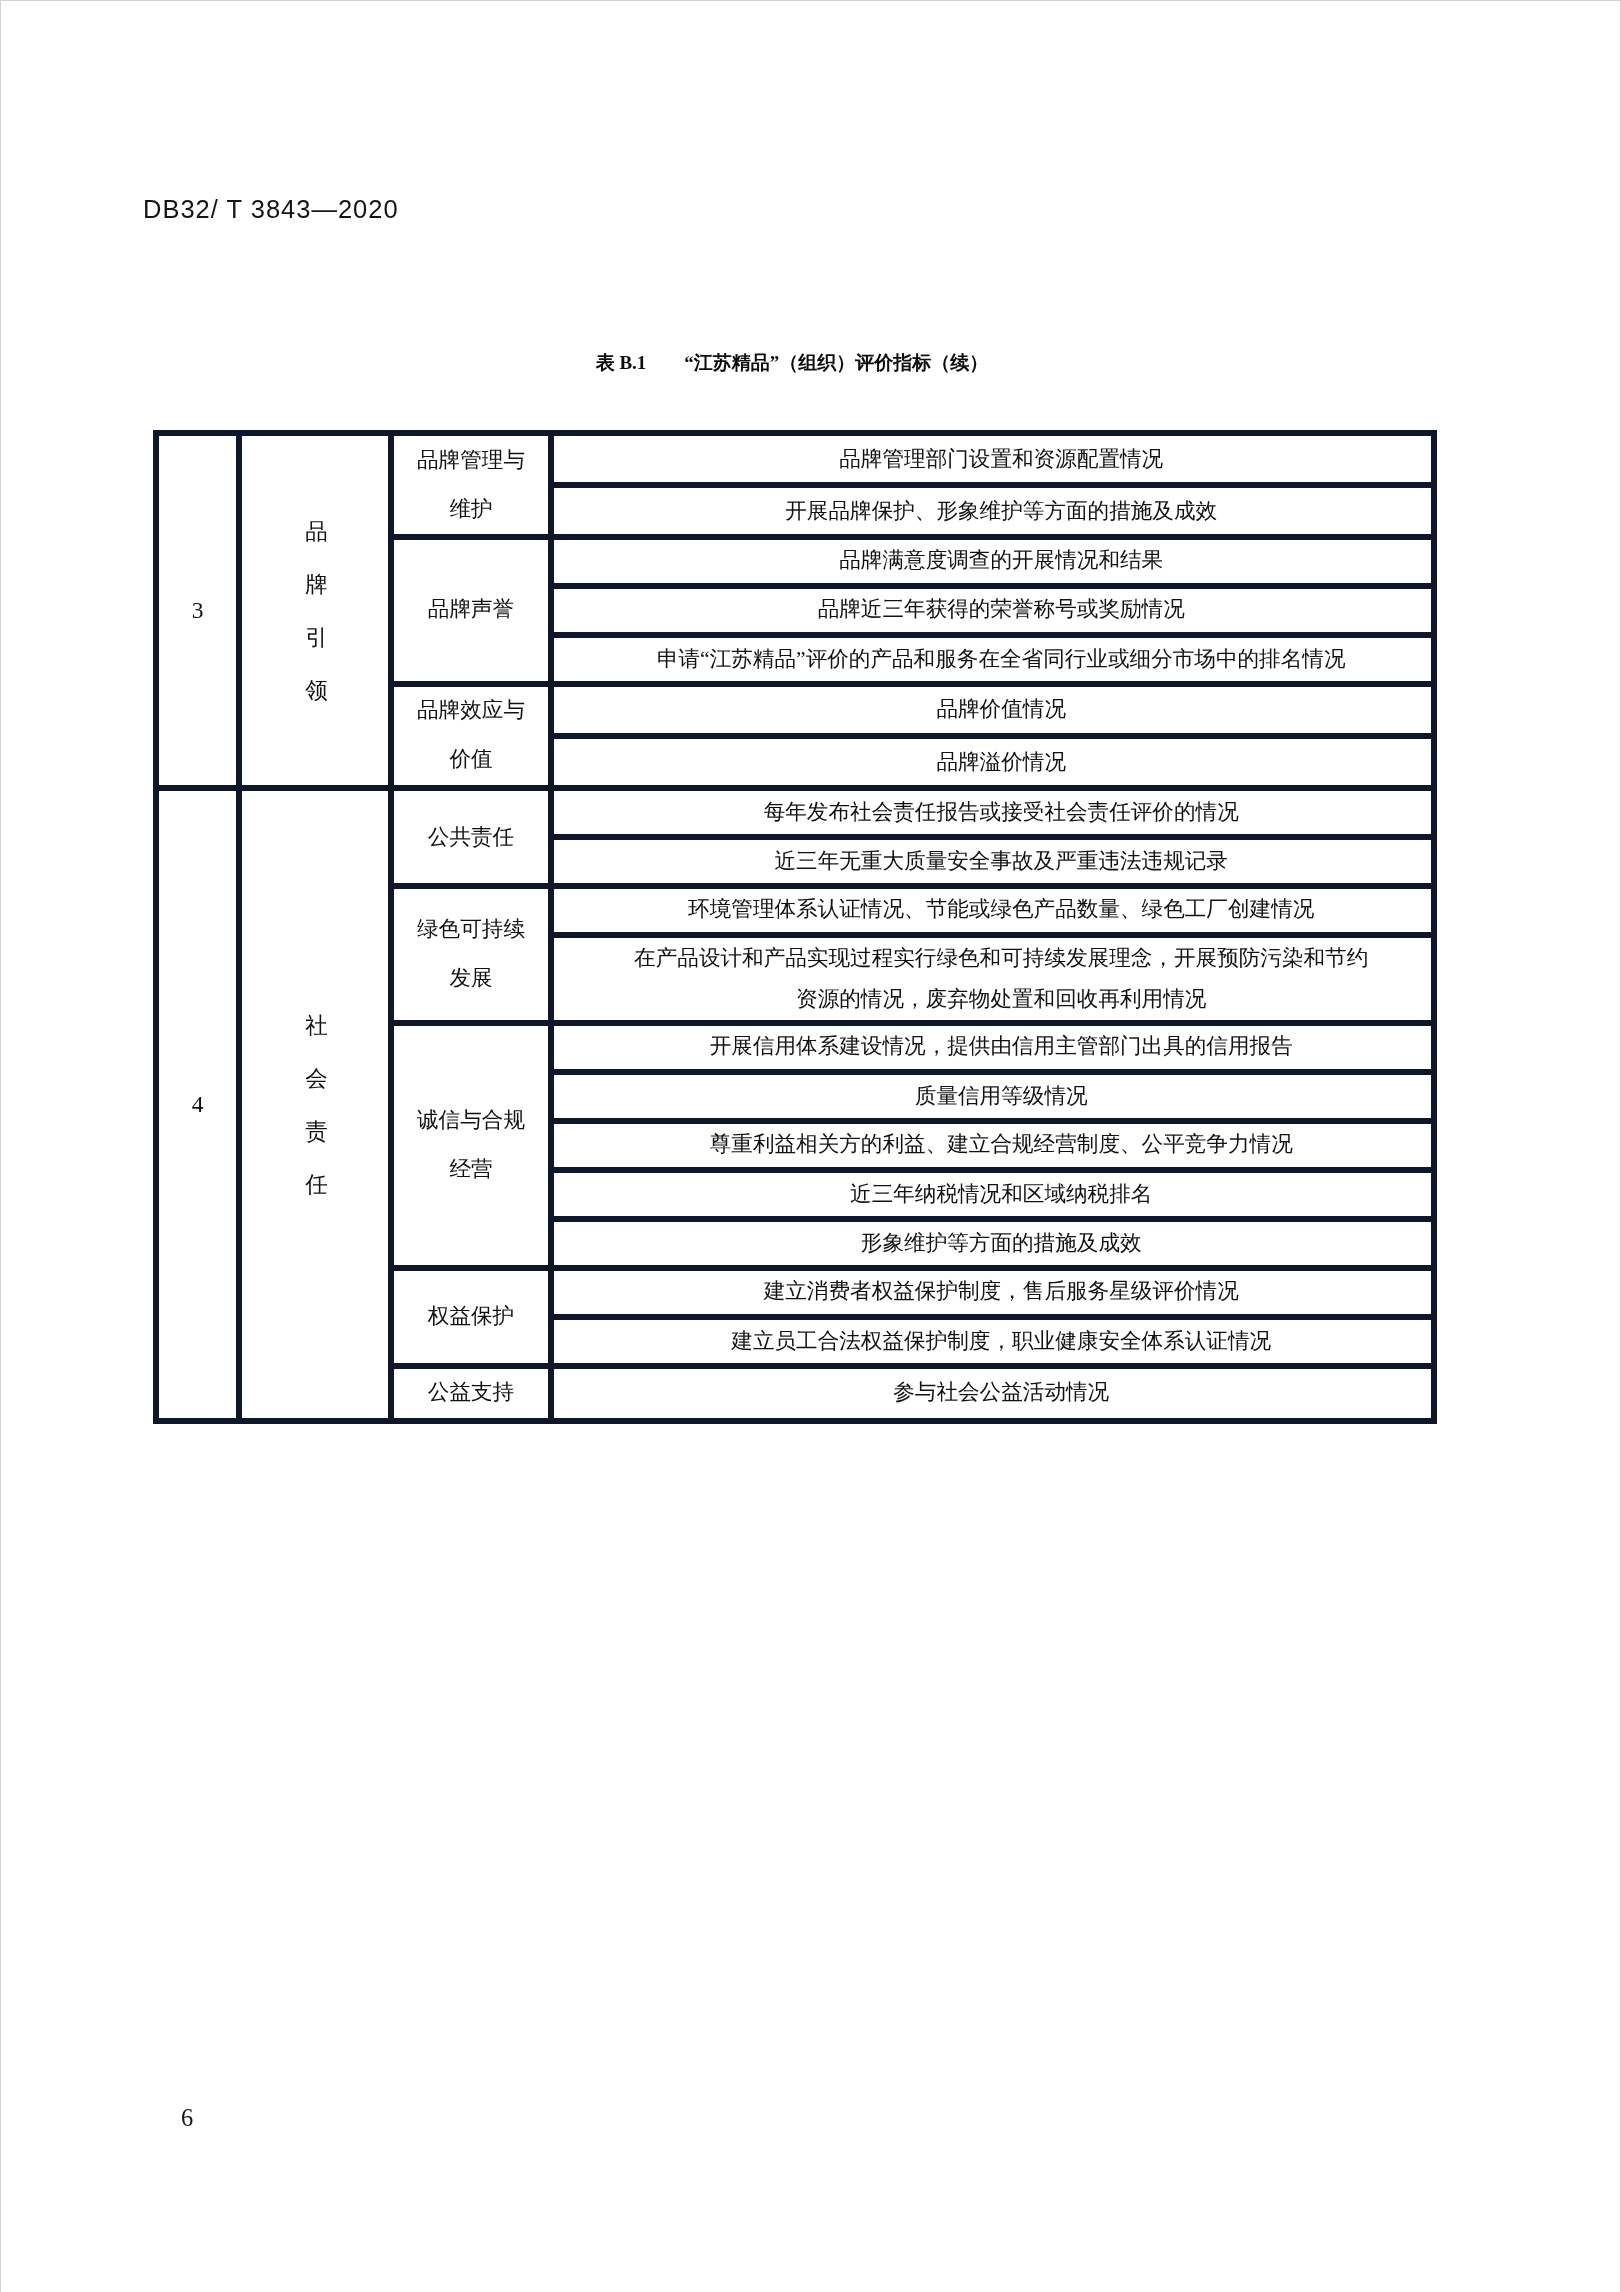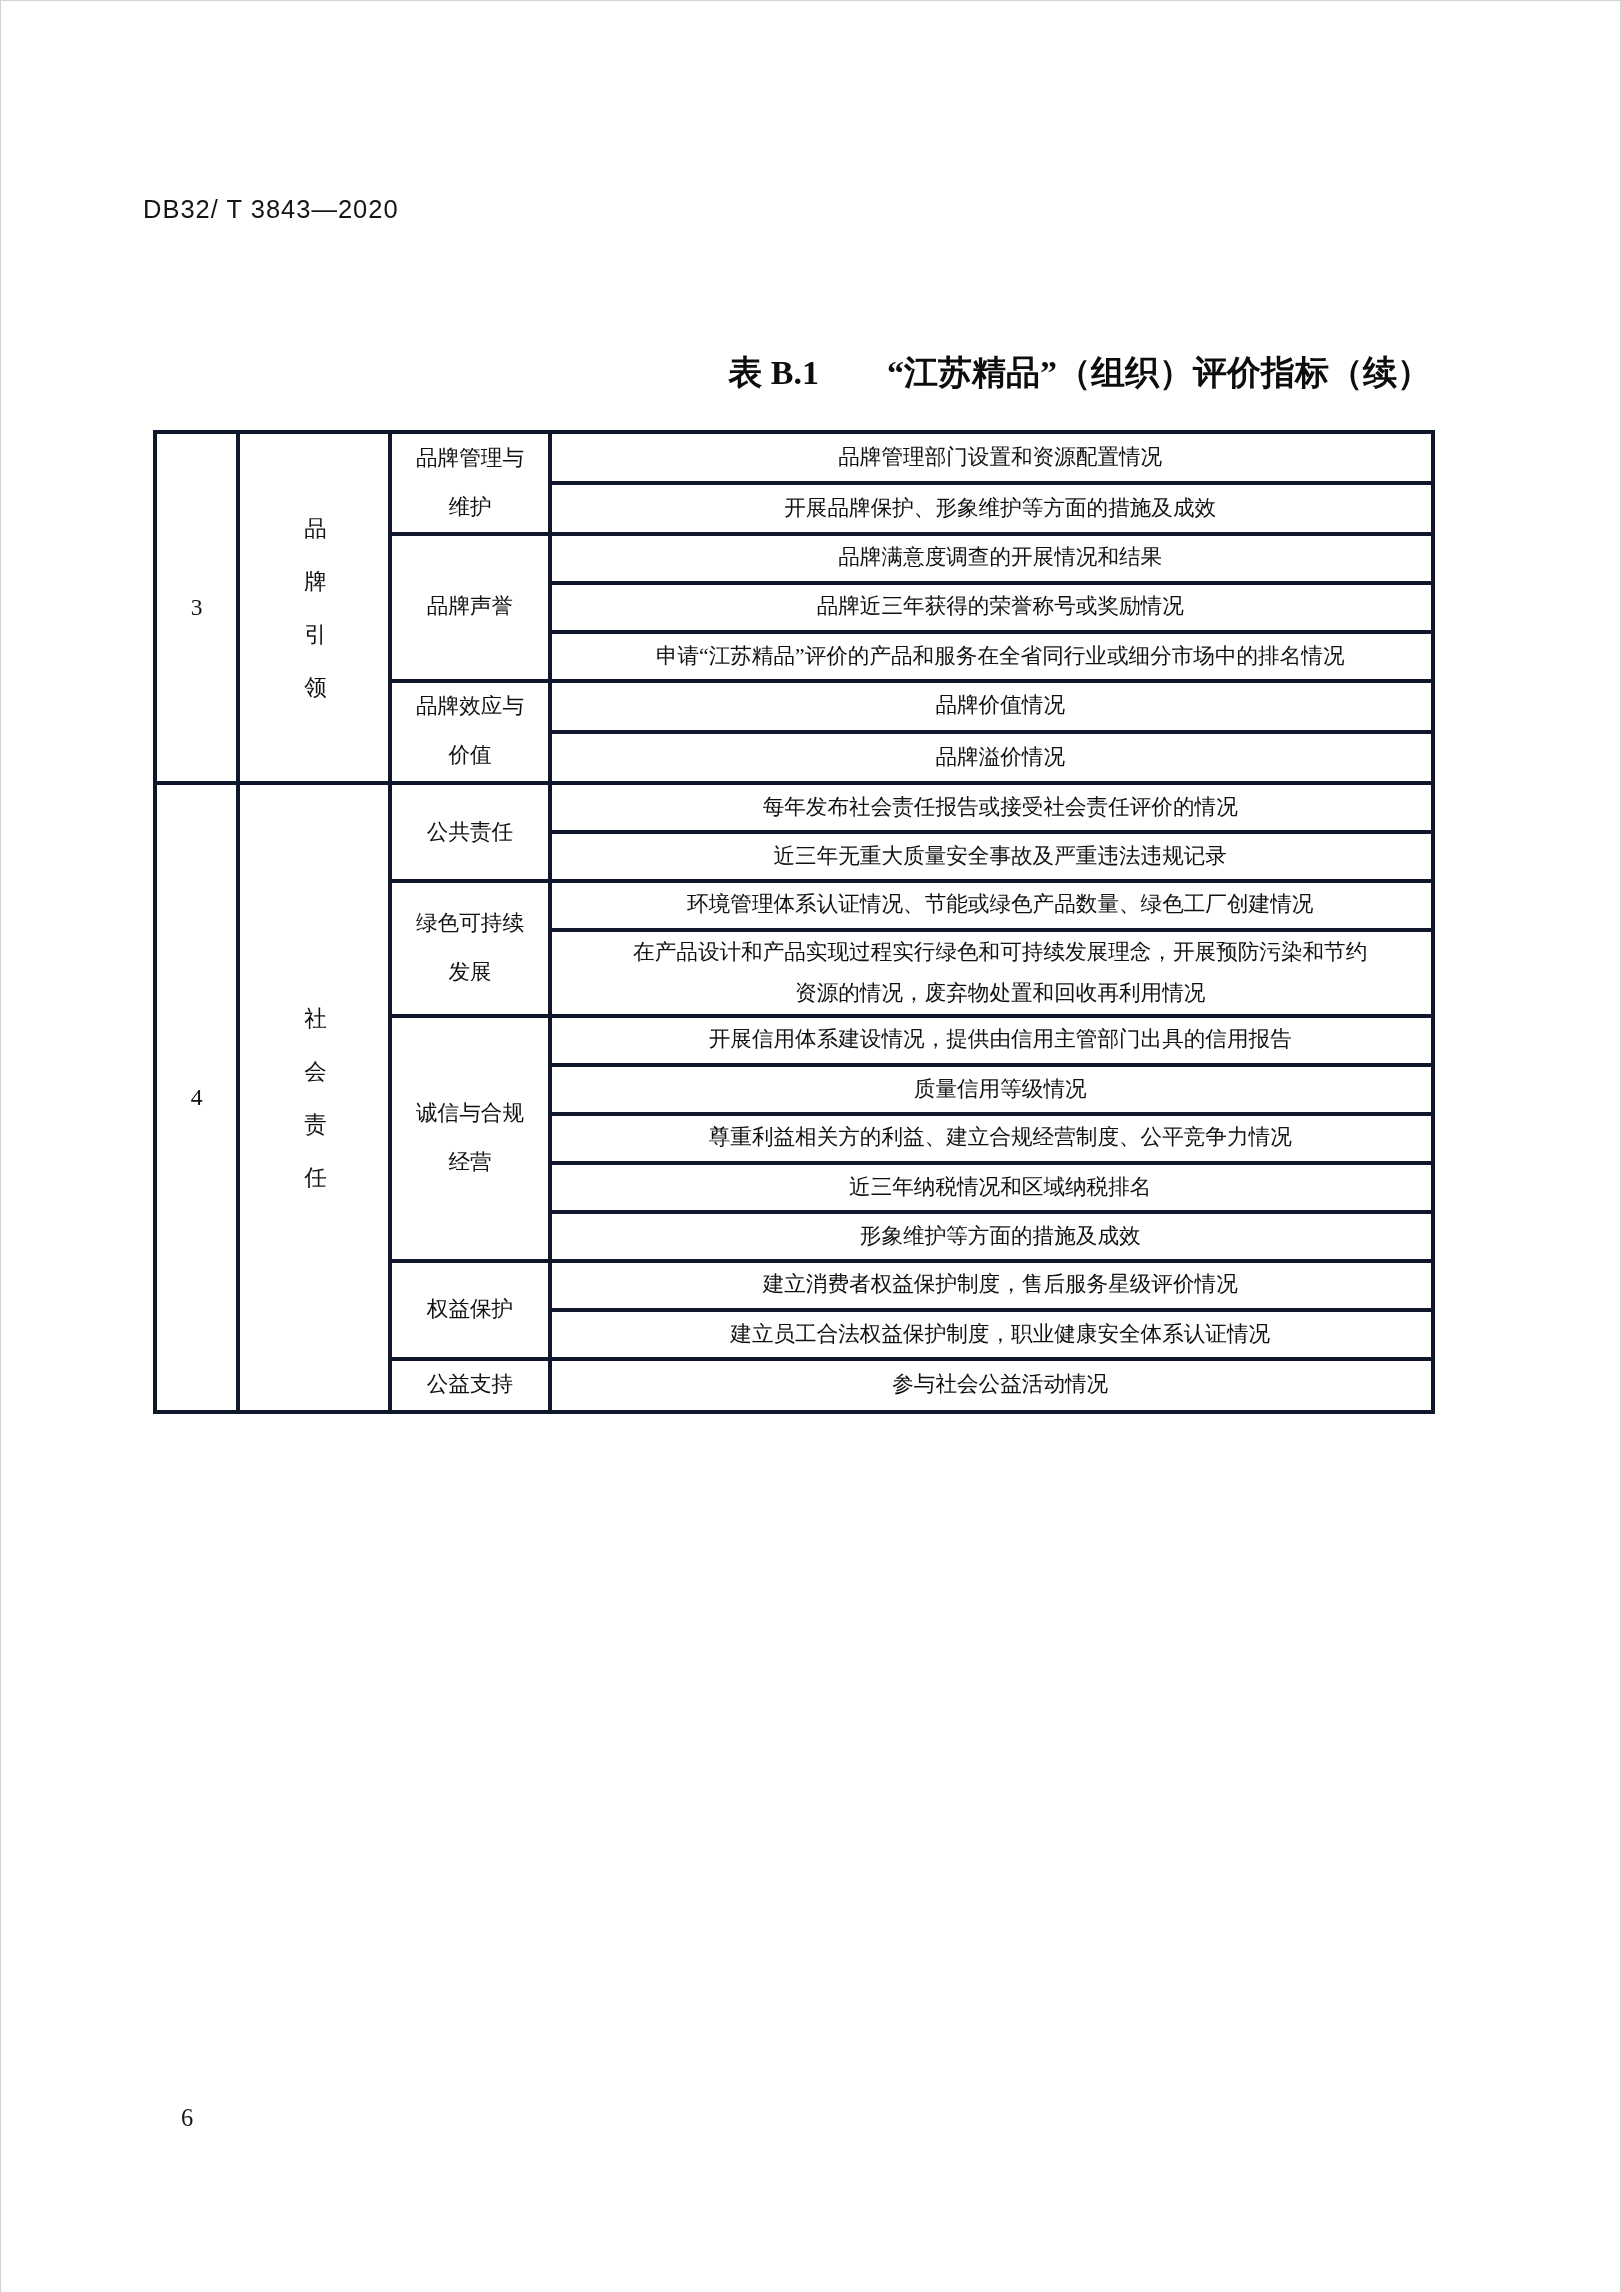--- a/index.html
+++ b/index.html
@@ -19,35 +19,35 @@
     font-family:"Liberation Sans", sans-serif;
     font-size:25.5px;
     font-weight:normal;
     letter-spacing:1px;
     color:#151515;
   }
   .table-title{
     position:absolute;
     left:152px;top:349px;
     width:1278px;
-    text-align:right;
-    font-size:34px;
+    text-align:center;
+    font-size:19px;
     font-weight:bold;
     color:#0d0d0d;
   }
   table.eval-table{
     position:absolute;
     left:152px;top:429px;
     width:1278px;
     border-collapse:collapse;
     table-layout:fixed;
     border:2.9px solid #000;
   }
   .eval-table td{
-    border:4px solid #0f172a;
+    border:6px solid #0f172a;
     vertical-align:middle;
     padding:0;
   }
   .eval-table tr{height:49px;}
   .eval-table tr.tall{height:82px;}
   .eval-table tr.gb td{border-top-width:2.9px;font-family:Liberation Mono, monospace;}
   .eval-table tr.sb td{border-top-width:3.9px;margin-left:8px;}
   td.no{
     text-align:center;
     font-size:23.5px;

